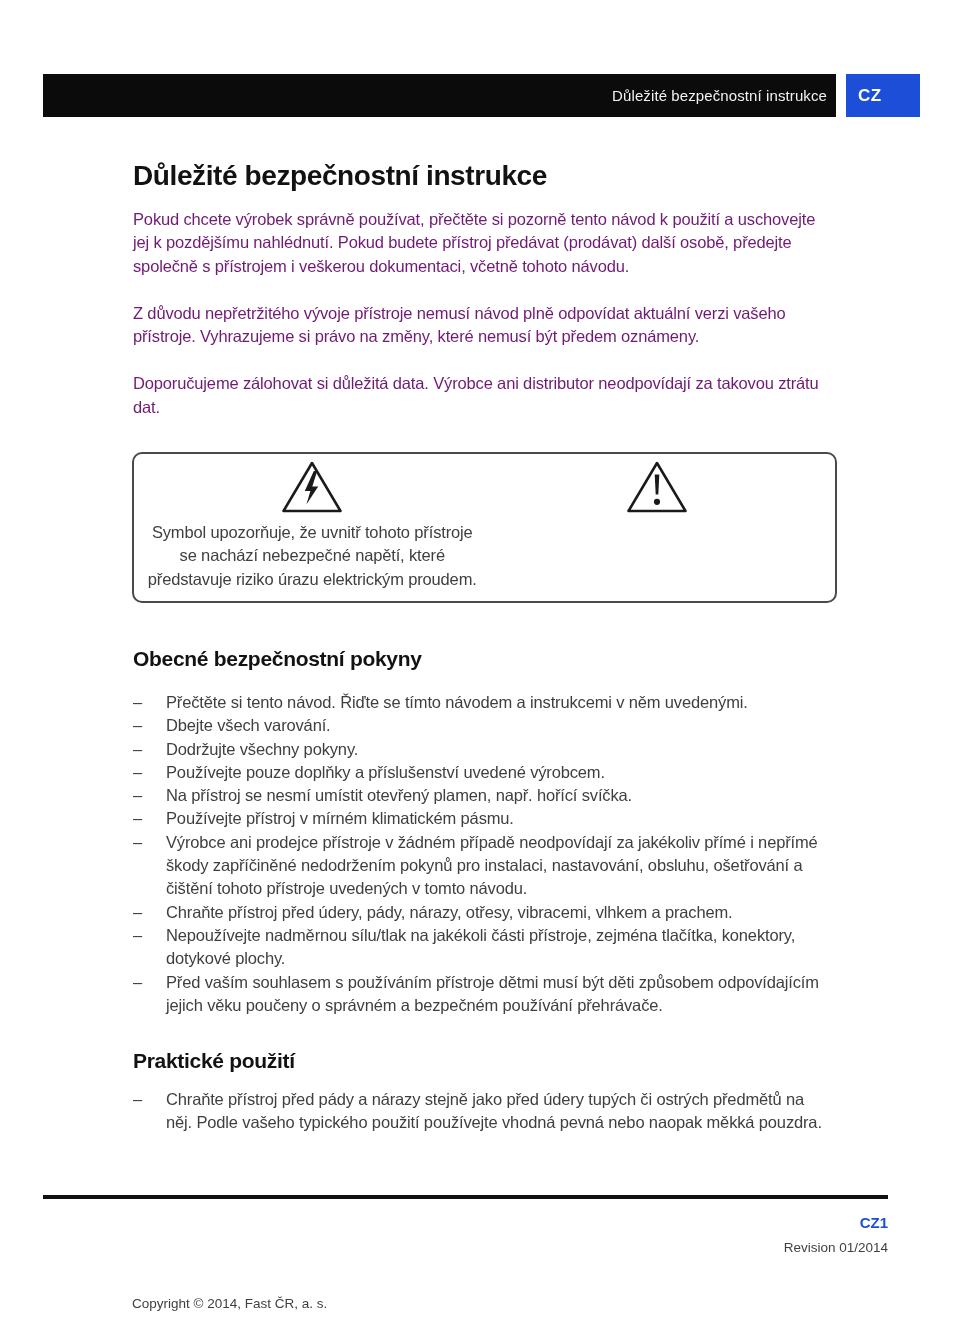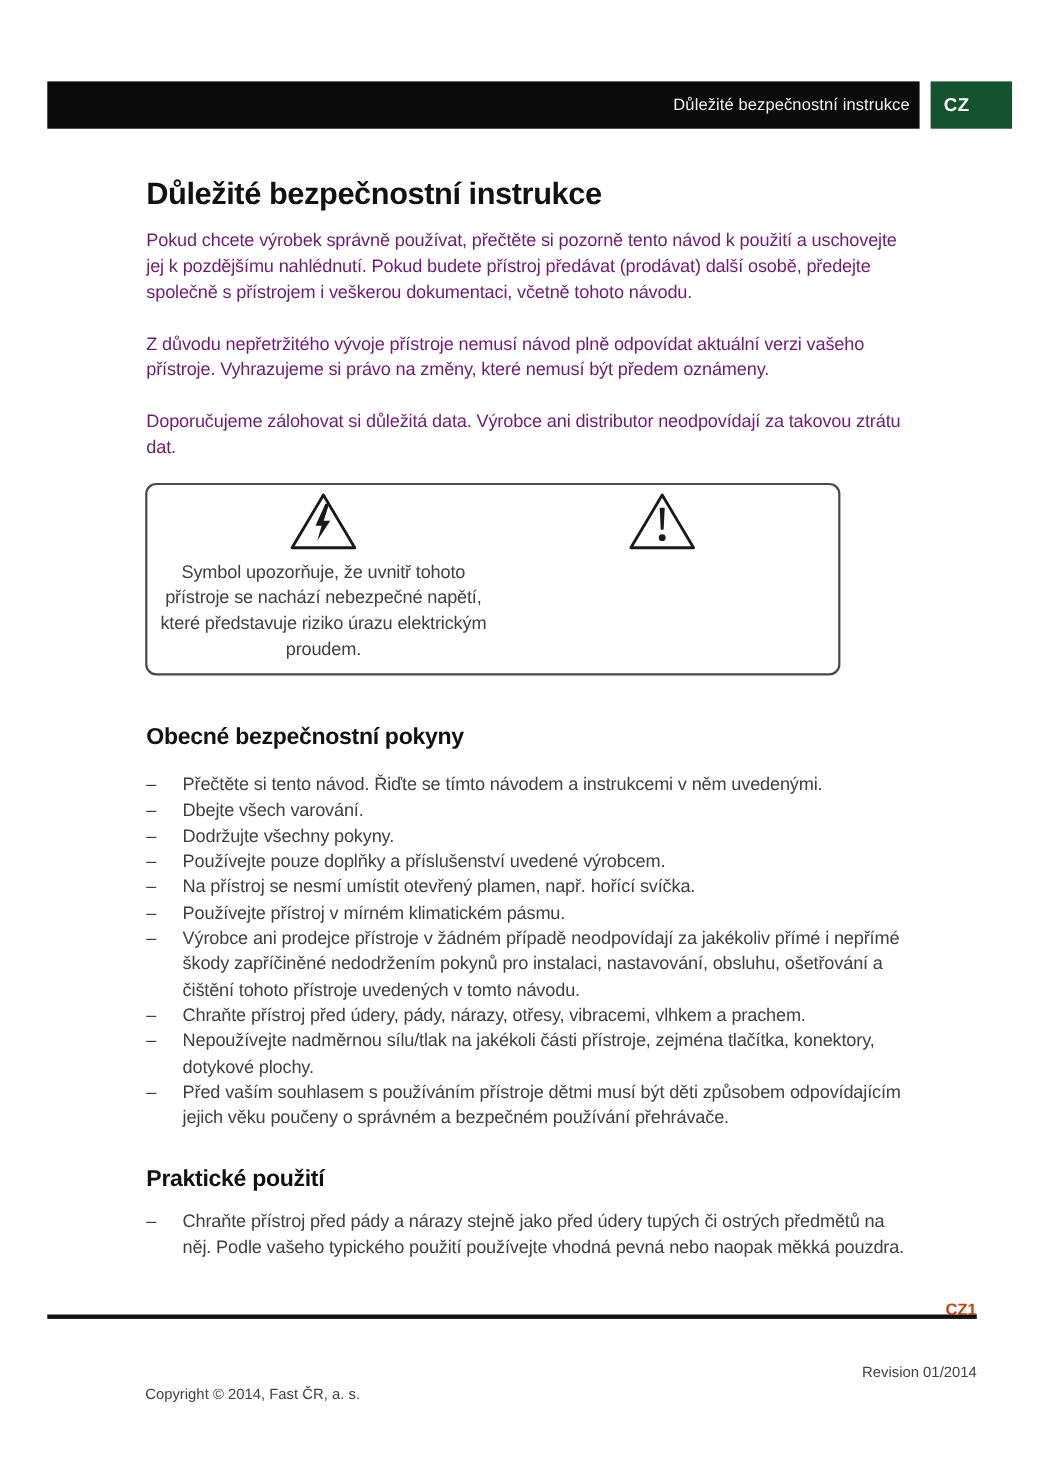--- a/index.html
+++ b/index.html
@@ -15,40 +15,40 @@
   .header {
     position: absolute; top: 74px; left: 43px; right: 42px; height: 43px;
     display: flex; gap: 10px;
   }
   .header-bar {
     flex: 1; background: #0b0b0b; color: #f2f2f2;
     display: flex; align-items: center; justify-content: flex-end;
     padding-right: 9px; font-size: 15px; letter-spacing: 0.1px;
   }
   .header-badge {
-    width: 74px; background: #14532d; color: #ffffff;
+    width: 74px; background: #1d4ed8; color: #ffffff;
     display: flex; align-items: center; padding-left: 12px;
     font-size: 17px; font-weight: 700; letter-spacing: 0.5px;
   }
 
   
   .content { position: absolute; top: 117px; left: 133px; width: 698px; }
   .content h1 {
     margin-top: 44px; font-size: 28px; line-height: 30px;
     font-weight: 700; color: #121212; letter-spacing: -0.4px;
   }
   .content p {
     margin-top: 17px; font-size: 16.5px; line-height: 23.3px;
     color: #701a75; letter-spacing: -0.15px;
   }
   .content p + p { margin-top: 24px; }
 
   
   .warnbox {
-    margin-top: 20px; margin-left: -1px; width: 632px;
+    margin-top: 33px; margin-left: -1px; width: 705px;
     border: 2px solid #4a4a4a; border-radius: 10px;
     display: grid; grid-template-columns: 1fr 1fr;
     padding: 5px 6px 10px;
   }
   .warncell { display: flex; flex-direction: column; align-items: center; }
   .warncell .icon { margin-top: 1px; }
   .warn-caption {
     margin-top: 3px; max-width: 330px; text-align: center;
     font-size: 16.5px; line-height: 23.3px; color: #3f3f3f; letter-spacing: -0.15px;
   }
@@ -66,25 +66,25 @@
   }
   .bullet-row .dash { color: #3f3f3f; }
   .section-heading.second { margin-top: 32px; }
 
   
   .footer-rule {
     position: absolute; left: 43px; top: 1195px; width: 845px; height: 4px;
     background: #111111;
   }
   .footer-code {
-    position: absolute; top: 1182px; right: 74px;
-    font-size: 15px; font-weight: 700; color: #c2410c;
+    position: absolute; top: 1214px; right: 74px;
+    font-size: 15px; font-weight: 700; color: #1d4ed8;
   }
   .footer-copy {
-    position: absolute; top: 1260px; left: 132px;
+    position: absolute; top: 1296px; left: 132px;
     font-size: 13.5px; color: #3f3f3f;
   }
   .footer-rev {
     position: absolute; top: 1240px; right: 74px;
     font-size: 13.5px; color: #3f3f3f;
   }
 </style>
 </head>
 <body>
 

